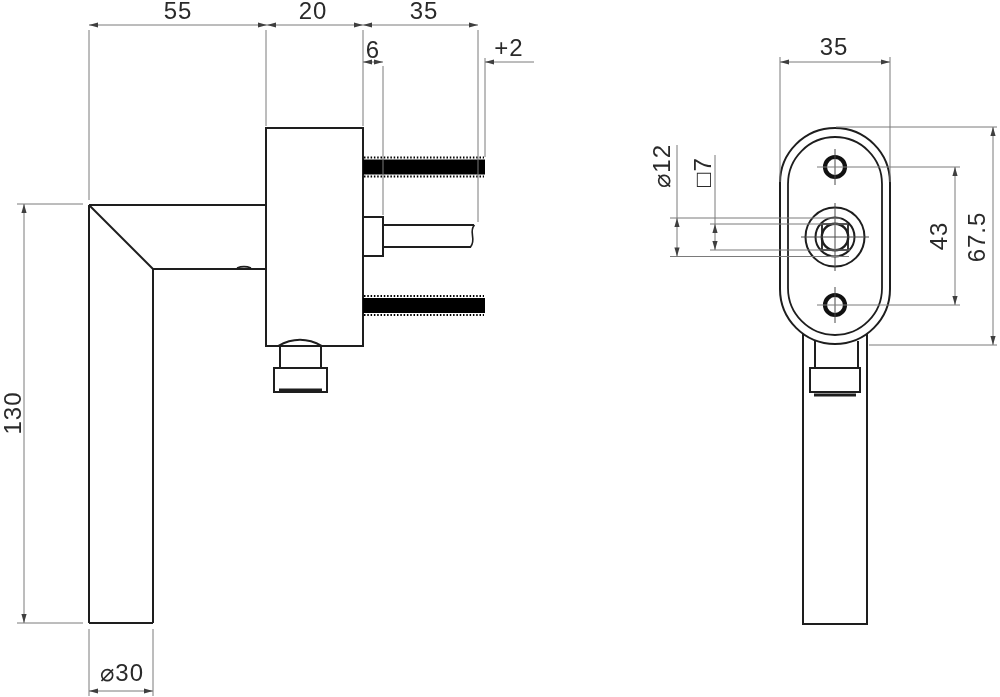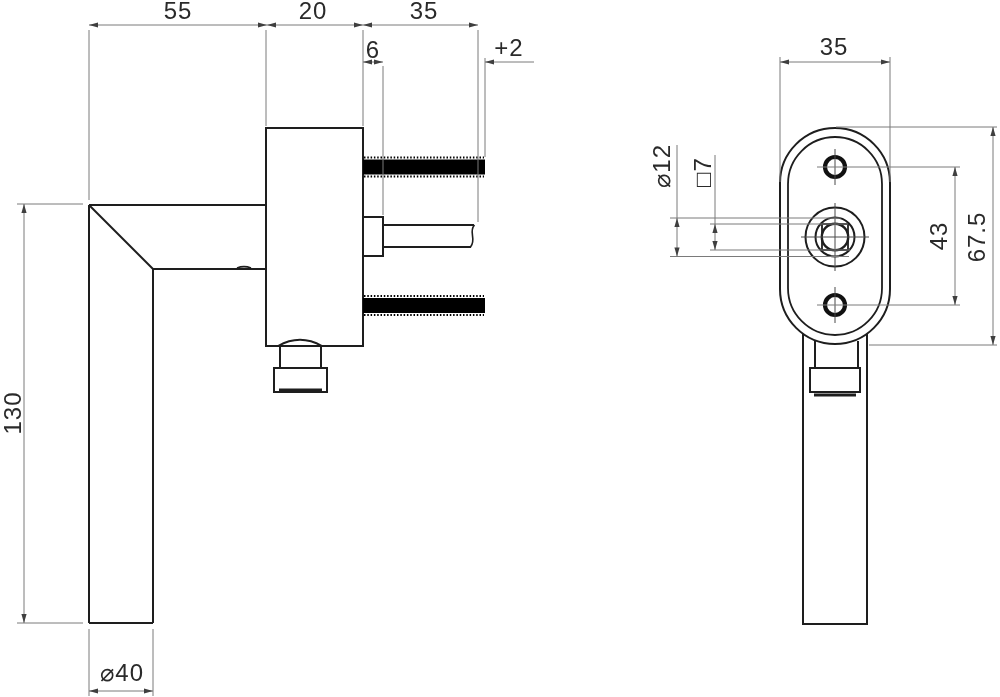--- a/index.html
+++ b/index.html
@@ -169,20 +169,20 @@
       <polygon class="arr" points="993,345 990.4,336 995.6,336"></polygon>
     </g>
   </svg>
 
   <div class="dim-label" style="left:178px;top:11px">55</div>
   <div class="dim-label" style="left:313px;top:11px">20</div>
   <div class="dim-label" style="left:424px;top:11px">35</div>
   <div class="dim-label" style="left:373px;top:50px">6</div>
   <div class="dim-label" style="left:509px;top:48px">+2</div>
   <div class="dim-label rot" style="left:13px;top:413px">130</div>
-  <div class="dim-label" style="left:122px;top:673px">⌀40</div>
+  <div class="dim-label" style="left:122px;top:673px">⌀30</div>
   <div class="dim-label" style="left:834px;top:47px">35</div>
   <div class="dim-label rot" style="left:662px;top:166px">⌀12</div>
   <div class="dim-label rot" style="left:703px;top:172px">□7</div>
   <div class="dim-label rot" style="left:939px;top:236px">43</div>
   <div class="dim-label rot" style="left:977px;top:237px">67.5</div>
 
 </div>
 
 </body></html>

